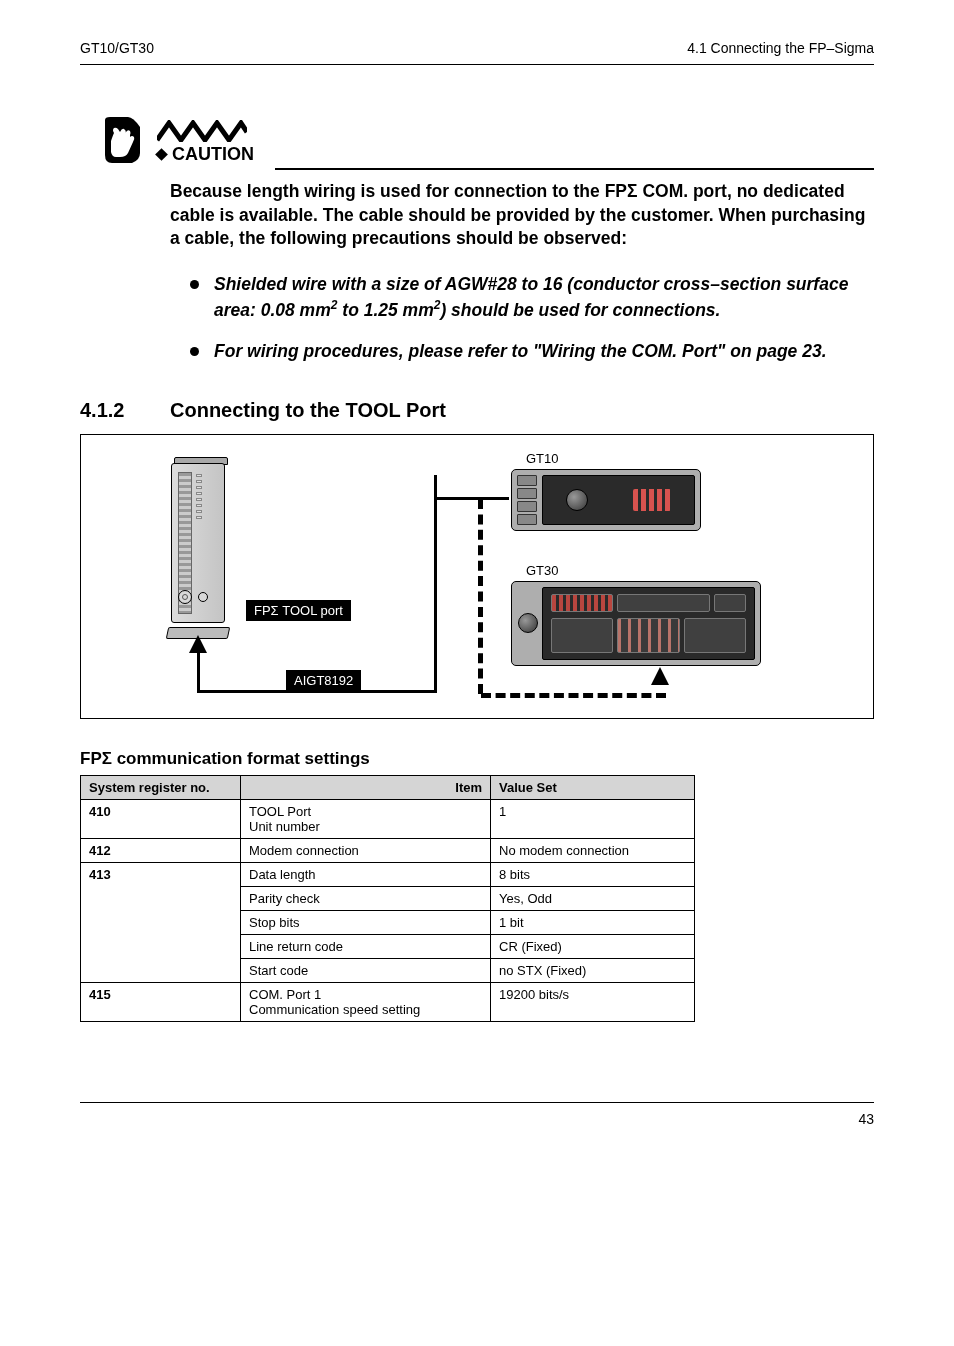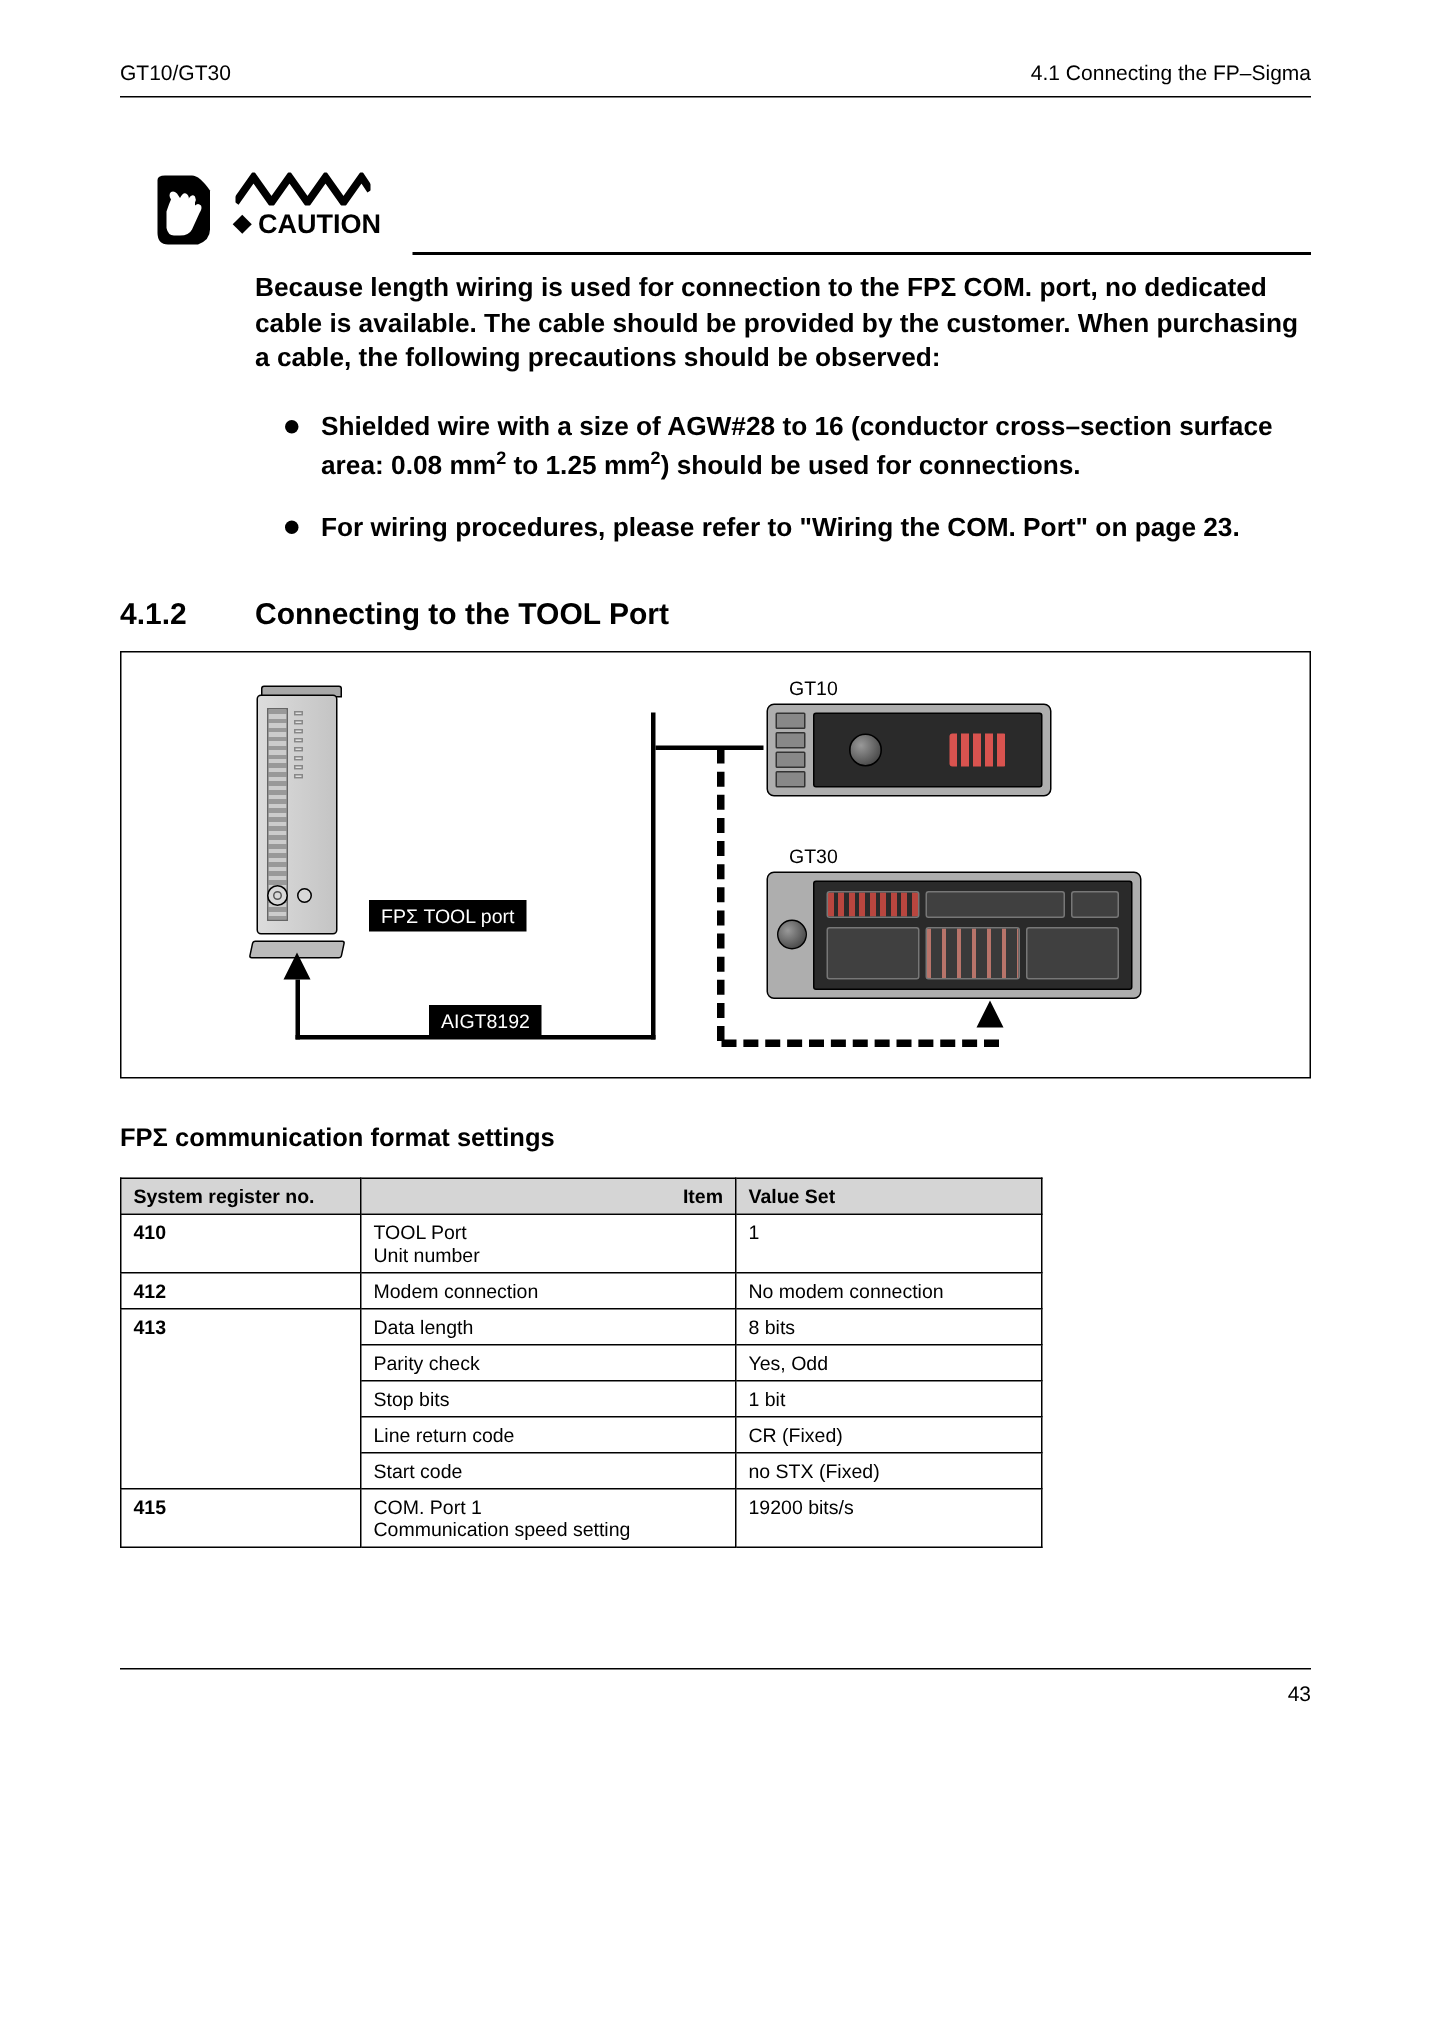--- a/index.html
+++ b/index.html
@@ -4,34 +4,34 @@
   <style>
     * { box-sizing: border-box; margin: 0; padding: 0; }
     body { font-family: Arial, Helvetica, sans-serif; background: #fff; width: 954px; margin: 0 auto; padding: 0; color: #000; }
     
     .page { padding: 40px 80px 30px 80px; }
     
     .header { display: flex; justify-content: space-between; font-size: 14px; margin-bottom: 8px; }
     .header-line { border-bottom: 1.5px solid #000; margin-bottom: 50px; }
     
     .caution-block { margin-left: 20px; }
-    .caution-header { display: flex; align-items: flex-start; margin-bottom: 3px; }
+    .caution-header { display: flex; align-items: flex-end; margin-bottom: 3px; }
     .caution-icon { width: 45px; height: 50px; margin-right: 12px; }
     .zigzag-wrapper { display: flex; flex-direction: column; }
     .zigzag { width: 90px; height: 22px; margin-bottom: 2px; }
     .caution-label-row { display: flex; align-items: center; }
     .diamond { width: 9px; height: 9px; background: #000; transform: rotate(45deg); margin-right: 6px; flex-shrink: 0; }
     .caution-label { font-weight: bold; font-size: 18px; }
     .caution-rule-wrap { display: flex; align-items: center; margin-bottom: 10px; }
     .caution-spacer { width: 175px; flex-shrink: 0; }
     .caution-rule { flex: 1; border-bottom: 2px solid #000; }
     
     .caution-text { font-weight: bold; font-size: 17.5px; line-height: 1.35; margin-left: 70px; margin-bottom: 22px; }
     
-    .bullet-list { margin-left: 90px; margin-bottom: 35px; }
+    .bullet-list { margin-left: 90px; margin-bottom: 35px; font-style: italic; }
     .bullet-item { display: flex; margin-bottom: 18px; }
     .bullet { width: 9px; height: 9px; background: #000; border-radius: 50%; margin-right: 15px; margin-top: 7px; flex-shrink: 0; }
     .bullet-text { font-weight: bold; font-size: 17.5px; line-height: 1.35; }
     .bullet-text sup { font-size: 12px; }
     
     .section-heading { font-weight: bold; font-size: 20px; margin-bottom: 12px; }
     .section-num { display: inline-block; width: 90px; }
     
     .diagram { border: 1.5px solid #000; height: 285px; position: relative; margin-bottom: 30px; background: #fff; }
     
@@ -75,21 +75,21 @@
     .gt30-box-red { background: repeating-linear-gradient(to right, #b9463f 0, #b9463f 4px, #2a2a2a 4px, #2a2a2a 7px); }
     .gt30-box-bars { background: repeating-linear-gradient(to right, #b8746a 0, #b8746a 3px, #3a3a3a 3px, #3a3a3a 10px); }
     
     .conn-line-gt { position: absolute; left: 356px; top: 62px; width: 72px; height: 3px; background: #000; }
     
     .dashed-right { position: absolute; left: 400px; top: 258px; width: 185px; height: 0; border-top: 5px dashed #000; }
     .dashed-up-gt10 { position: absolute; left: 397px; top: 64px; width: 0; height: 195px; border-left: 5px dashed #000; }
     
     .arrow-up-gt30 { position: absolute; left: 570px; top: 232px; }
     
-    .sub-heading { font-weight: bold; font-size: 17px; margin-bottom: 16px; }
+    .sub-heading { font-weight: bold; font-size: 17px; margin-bottom: 6px; }
     
     .settings-table { border-collapse: collapse; width: 615px; }
     .settings-table th, .settings-table td { border: 1px solid #000; padding: 4px 8px; font-size: 13px; text-align: left; vertical-align: top; }
     .settings-table th { background: #d5d5d5; font-weight: bold; }
     .settings-table .reg-col { width: 160px; font-weight: bold; }
     .settings-table .item-col { width: 250px; text-align: right; }
     
     .footer { display: flex; justify-content: flex-end; margin-top: 80px; padding-top: 8px; border-top: 1.5px solid #000; font-size: 14px; }
   </style>
 </head>

